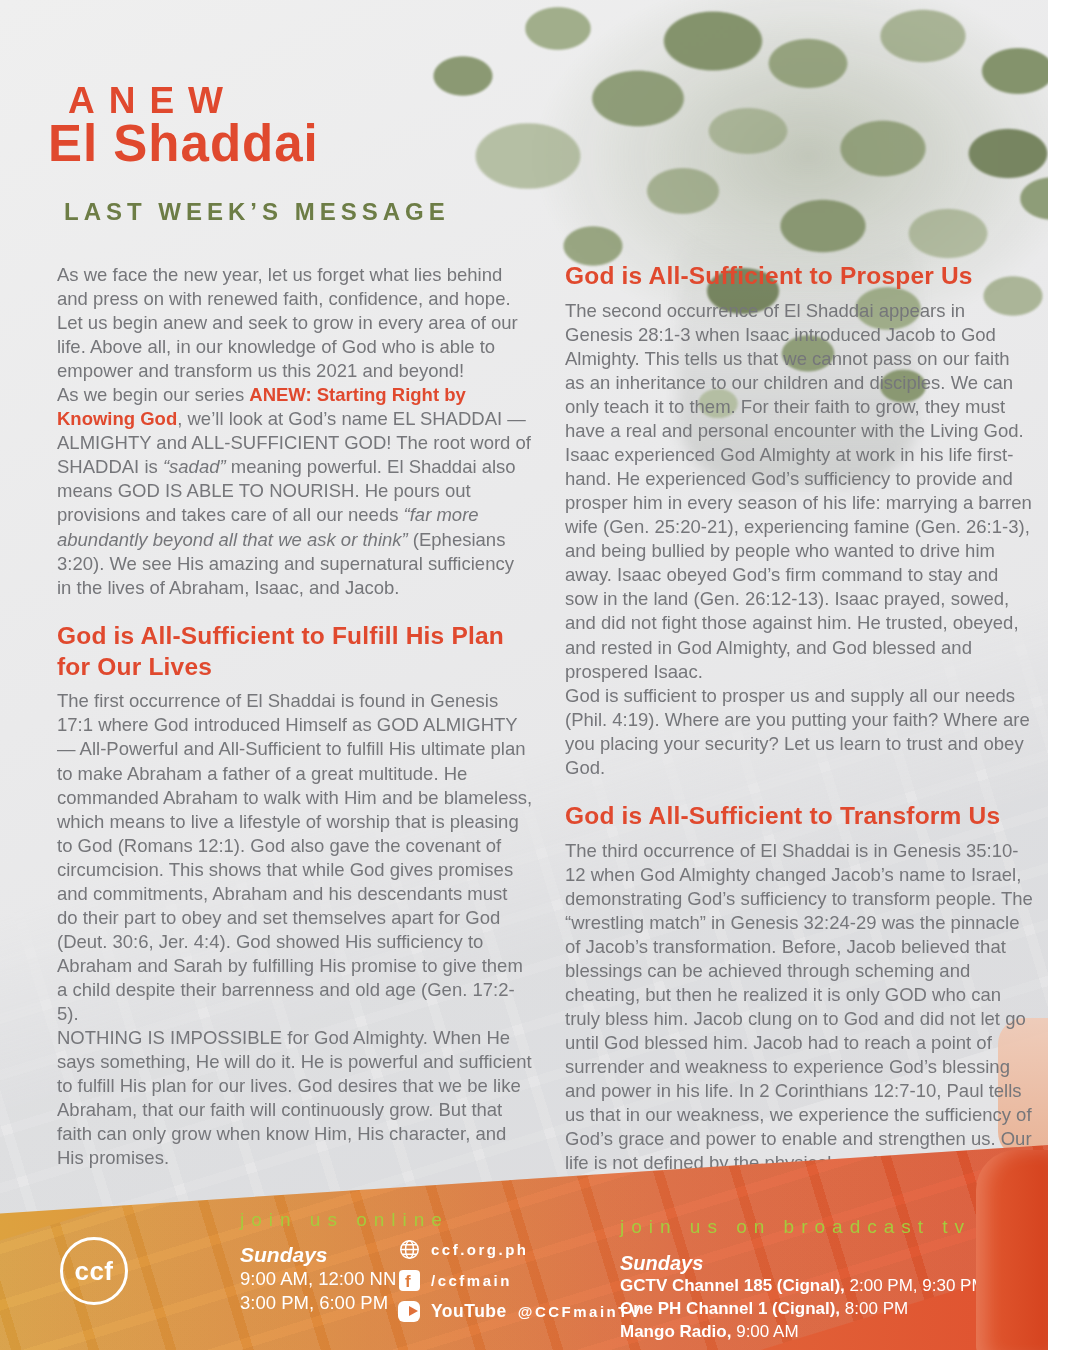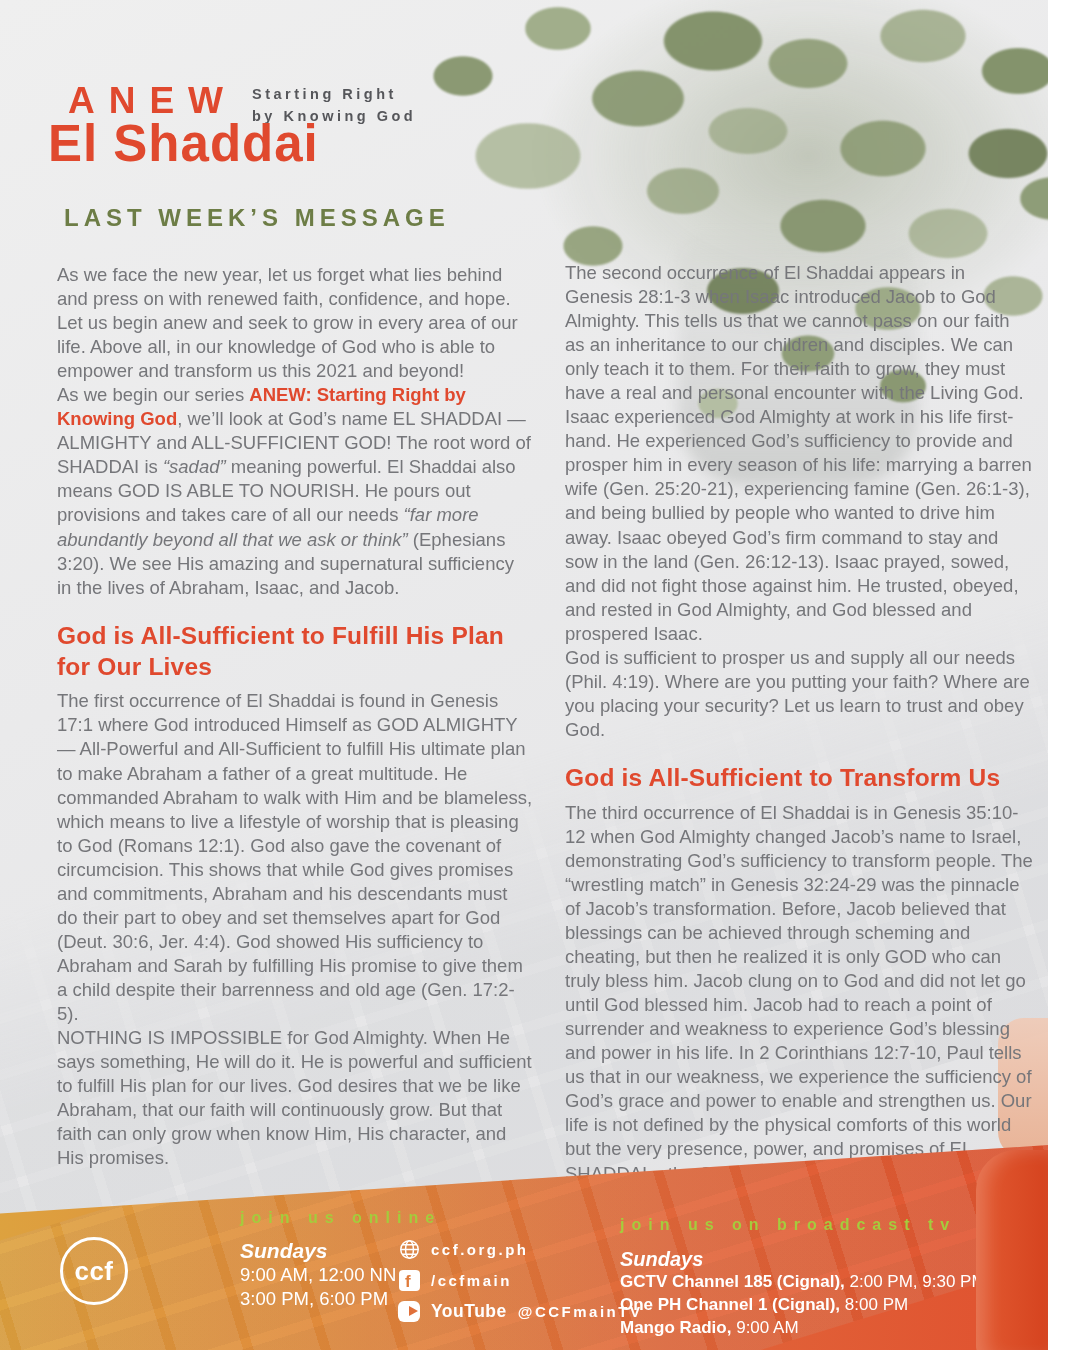--- a/index.html
+++ b/index.html
@@ -72,21 +72,21 @@
     background:linear-gradient(90deg,#e25a31,#d5431f); border-radius:40px 0 0 14px;
     box-shadow:inset 10px 0 18px rgba(255,255,255,.18); }
 
   
   .anew { position:absolute; left:68px; top:80px; z-index:2;
     font-size:37px; font-weight:bold; letter-spacing:14px; color:#e0492e; }
   .series-sub { position:absolute; left:252px; top:84px; z-index:2;
     font-size:14.5px; font-weight:bold; letter-spacing:3.5px; color:#55565a; line-height:1.5; }
   .title { position:absolute; left:48px; top:114px; z-index:2;
     font-size:51px; font-weight:bold; letter-spacing:1px; color:#e0492e; }
-  .kicker { position:absolute; left:64px; top:204px; z-index:2;
+  .kicker { position:absolute; left:64px; top:198px; z-index:2;
     font-size:24px; font-weight:bold; letter-spacing:5px; color:#6d7d46; }
 
   
   .col { position:absolute; z-index:3; color:#75767a; font-size:18.5px; line-height:1.3; }
   .col-left  { left:57px;  top:263px; width:476px; }
   .col-right { left:565px; top:261px; width:468px; }
   .col p + p { }
   .section-h { color:#e0492e; font-weight:bold; font-size:24.5px; line-height:1.26;
     margin:21px 0 7px; letter-spacing:.2px; }
   .col-right .section-h:first-child { margin-top:0; }
@@ -100,21 +100,21 @@
   .footer-tex { position:absolute; inset:-60px; transform:rotate(-17deg); pointer-events:none;
     background:
       repeating-linear-gradient(90deg, rgba(255,255,255,.09) 0 64px, transparent 64px 74px),
       repeating-linear-gradient(0deg, rgba(120,60,20,.07) 0 44px, transparent 44px 54px); }
   .ccf-logo { position:absolute; left:60px; top:94px; width:68px; height:68px;
     border:3.5px solid #fff; border-radius:50%; display:flex; align-items:center; justify-content:center;
     color:#fff; font-size:26px; font-weight:bold; letter-spacing:.5px; }
   .f-block { position:absolute; color:#fff; }
   .f-online { left:240px; top:66px; }
   .f-broadcast { left:620px; top:73px; }
-  .f-heading { color:#a5cb3d; font-weight:bold; font-size:16px; letter-spacing:7px; }
+  .f-heading { color:#a5cb3d; font-weight:normal; font-size:19px; letter-spacing:7px; }
   .f-day { font-weight:bold; font-size:21px; margin-top:12px;font-style:italic; }
   .f-line { font-size:18.5px; line-height:1.28; }
   .f-bline { font-size:17px; line-height:1.35; }
   .f-bline b { font-weight:bold; }
   .f-links { position:absolute; left:398px; top:95px; display:flex; flex-direction:column; gap:9px;justify-content:flex-end; }
   .f-link { display:flex; align-items:center; gap:11px; color:#fff;
     font-size:15px; font-weight:bold; letter-spacing:2.5px; }
   .icon { display:inline-flex; width:22px; height:22px; align-items:center; justify-content:center; }
   .fb-box { width:21px; height:21px; background:#fff; border-radius:4px;
     color:#e07b3a; font-weight:bold; font-size:17px; display:flex; align-items:flex-end; justify-content:center;
@@ -128,36 +128,33 @@
 <body>
 
 <div class="page">
 
   <div class="vase"></div>
   <div class="plant"></div>
   <div class="keyboard-ghost"></div>
   <div class="finger"></div>
 
   <div class="anew">ANEW</div>
-  <div class="series-sub">
-    <div>Starting Right</div>
-    <div>by Knowing God</div>
-  </div>
   <div class="title">El Shaddai</div>
   <div class="kicker">LAST WEEK’S MESSAGE</div>
 
   <div class="col col-left">
     <p>As we face the new year, let us forget what lies behind and press on with renewed faith, confidence, and hope. Let us begin anew and seek to grow in every area of our life. Above all, in our knowledge of God who is able to empower and transform us this 2021 and beyond!</p>
     <p><span>As we begin our series </span><span class="red-bold">ANEW: Starting Right by Knowing God</span><span>, we’ll look at God’s name EL SHADDAI — ALMIGHTY and ALL-SUFFICIENT GOD! The root word of SHADDAI is </span><span class="it">“sadad”</span><span> meaning powerful. El Shaddai also means GOD IS ABLE TO NOURISH. He pours out provisions and takes care of all our needs </span><span class="it">“far more abundantly beyond all that we ask or think”</span><span> (Ephesians 3:20). We see His amazing and supernatural sufficiency in the lives of Abraham, Isaac, and Jacob.</span></p>
     <h2 class="section-h">God is All-Sufficient to Fulfill His Plan for Our Lives</h2>
     <p>The first occurrence of El Shaddai is found in Genesis 17:1 where God introduced Himself as GOD ALMIGHTY — All-Powerful and All-Sufficient to fulfill His ultimate plan to make Abraham a father of a great multitude. He commanded Abraham to walk with Him and be blameless, which means to live a lifestyle of worship that is pleasing to God (Romans 12:1). God also gave the covenant of circumcision. This shows that while God gives promises and commitments, Abraham and his descendants must do their part to obey and set themselves apart for God (Deut. 30:6, Jer. 4:4). God showed His sufficiency to Abraham and Sarah by fulfilling His promise to give them a child despite their barrenness and old age (Gen. 17:2-5).</p>
     <p>NOTHING IS IMPOSSIBLE for God Almighty. When He says something, He will do it. He is powerful and sufficient to fulfill His plan for our lives. God desires that we be like Abraham, that our faith will continuously grow. But that faith can only grow when know Him, His character, and His promises.</p>
   </div>
 
   <div class="col col-right">
+    <h2 class="section-h">God is All-Sufficient to Prosper Us</h2>
     <p>The second occurrence of El Shaddai appears in Genesis 28:1-3 when Isaac introduced Jacob to God Almighty. This tells us that we cannot pass on our faith as an inheritance to our children and disciples. We can only teach it to them. For their faith to grow, they must have a real and personal encounter with the Living God. Isaac experienced God Almighty at work in his life first-hand. He experienced God’s sufficiency to provide and prosper him in every season of his life: marrying a barren wife (Gen. 25:20-21), experiencing famine (Gen. 26:1-3), and being bullied by people who wanted to drive him away. Isaac obeyed God’s firm command to stay and sow in the land (Gen. 26:12-13). Isaac prayed, sowed, and did not fight those against him. He trusted, obeyed, and rested in God Almighty, and God blessed and prospered Isaac.</p>
     <p>God is sufficient to prosper us and supply all our needs (Phil. 4:19). Where are you putting your faith? Where are you placing your security? Let us learn to trust and obey God.</p>
     <h2 class="section-h">God is All-Sufficient to Transform Us</h2>
     <p>The third occurrence of El Shaddai is in Genesis 35:10-12 when God Almighty changed Jacob’s name to Israel, demonstrating God’s sufficiency to transform people. The “wrestling match” in Genesis 32:24-29 was the pinnacle of Jacob’s transformation. Before, Jacob believed that blessings can be achieved through scheming and cheating, but then he realized it is only GOD who can truly bless him. Jacob clung on to God and did not let go until God blessed him. Jacob had to reach a point of surrender and weakness to experience God’s blessing and power in his life. In 2 Corinthians 12:7-10, Paul tells us that in our weakness, we experience the sufficiency of God’s grace and power to enable and strengthen us. Our life is not defined by the physical comforts of this world but the very presence, power, and promises of EL SHADDAI – the God who is Almighty and All-Sufficient to fulfill His purpose for our lives!</p>
   </div>
 
   <div class="footer">
     <div class="footer-tex"></div>
 
     <div class="ccf-logo">

